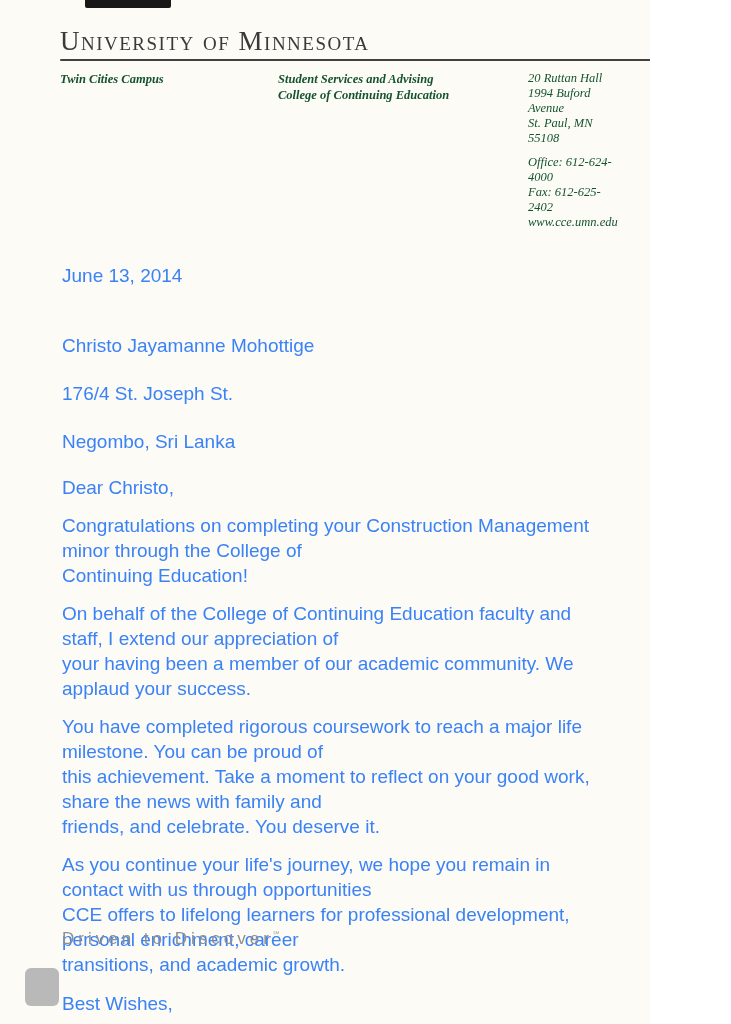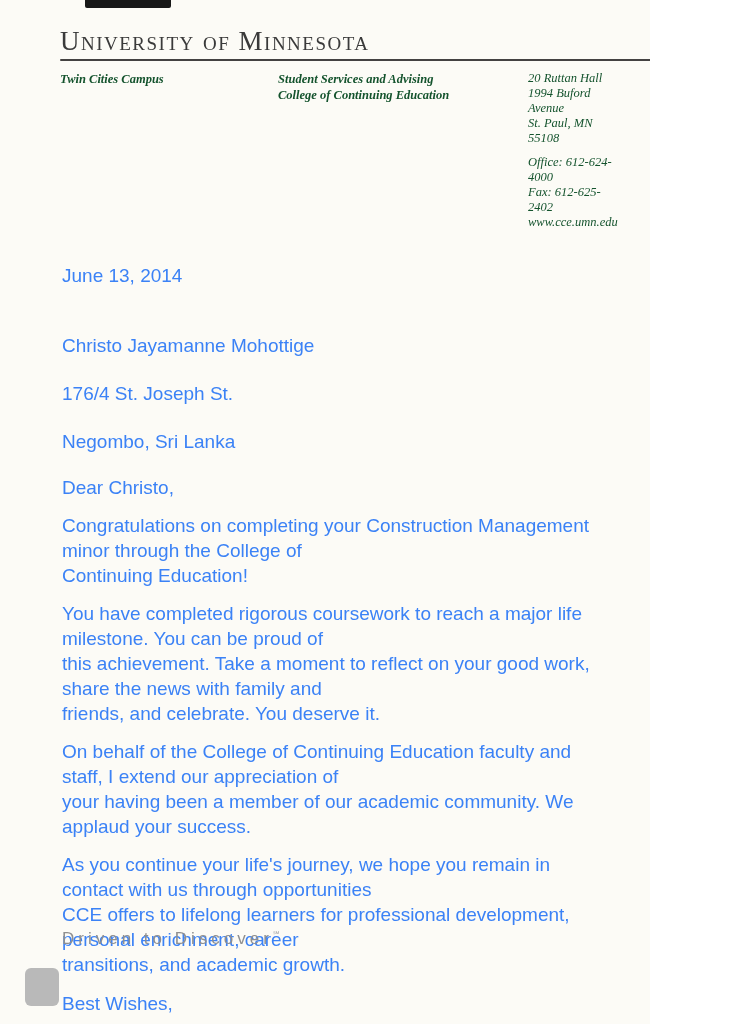--- a/index.html
+++ b/index.html
@@ -107,25 +107,25 @@
     <div class="recipient">
       <div class="line">Christo Jayamanne Mohottige</div>
       <div class="line">176/4 St. Joseph St.</div>
       <div class="line">Negombo, Sri Lanka</div>
     </div>
 
     <div class="salutation">Dear Christo,</div>
 
     <div class="para">Congratulations on completing your Construction Management minor through the College of
 Continuing Education!</div>
+    <div class="para">On behalf of the College of Continuing Education faculty and staff, I extend our appreciation of
+your having been a member of our academic community. We applaud your success.</div>
     <div class="para">You have completed rigorous coursework to reach a major life milestone. You can be proud of
 this achievement. Take a moment to reflect on your good work, share the news with family and
 friends, and celebrate. You deserve it.</div>
-    <div class="para">On behalf of the College of Continuing Education faculty and staff, I extend our appreciation of
-your having been a member of our academic community. We applaud your success.</div>
     <div class="para">As you continue your life's journey, we hope you remain in contact with us through opportunities
 CCE offers to lifelong learners for professional development, personal enrichment, career
 transitions, and academic growth.</div>
 
     <div class="closing">Best Wishes,</div>
 
     <div class="sig-name">Julie Chuba, Student Support Services Associate</div>
     <div class="sig-org">College of Continuing Education</div>
   </div>
 

